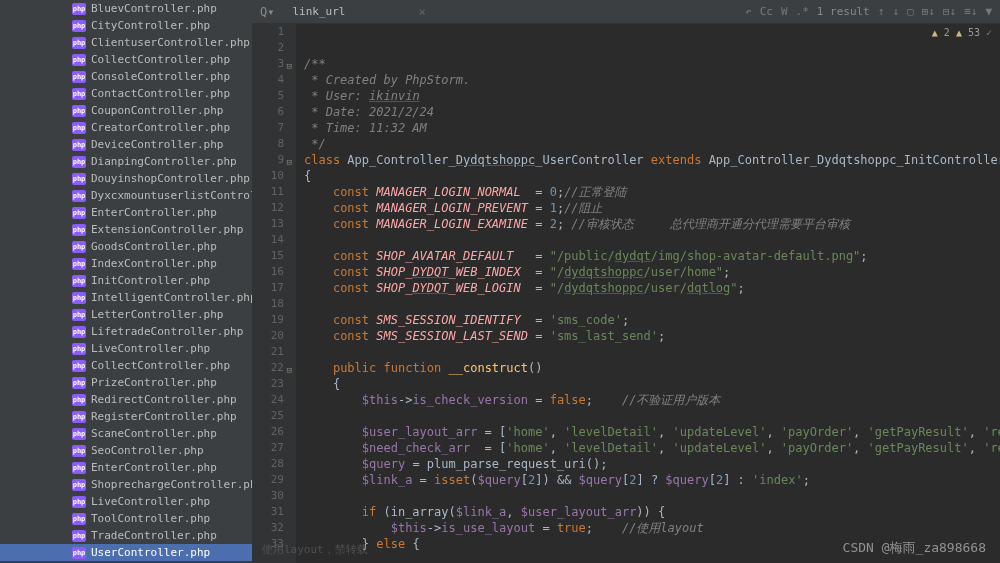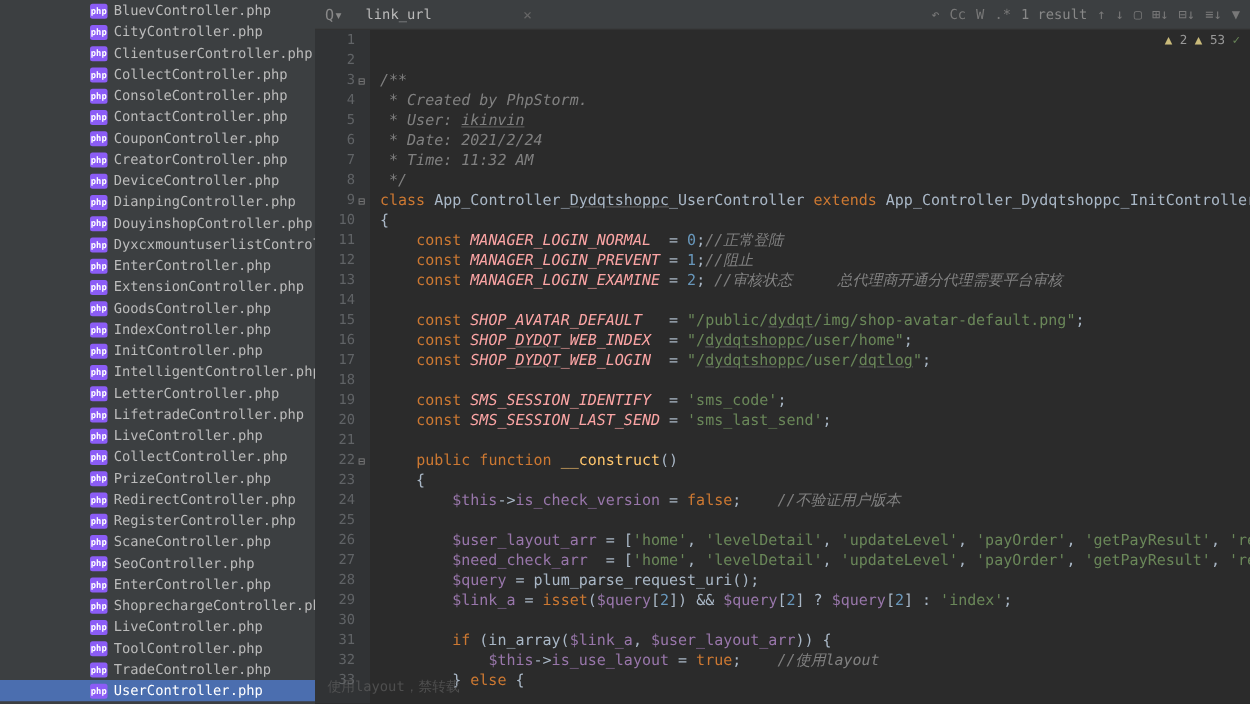--- a/index.html
+++ b/index.html
@@ -302,16 +302,17 @@
           <div class="gutter-line">33</div>
         </div>
       <div class="code" id="code"><div class="code-line"><span class="tag"></span></div><div class="code-line"></div><div class="code-line"><span class="comment">/**</span></div><div class="code-line"><span class="comment"> * Created by PhpStorm.</span></div><div class="code-line"><span class="comment"> * User: <span class="underline">ikinvin</span></span></div><div class="code-line"><span class="comment"> * Date: 2021/2/24</span></div><div class="code-line"><span class="comment"> * Time: 11:32 AM</span></div><div class="code-line"><span class="comment"> */</span></div><div class="code-line"><span class="kw">class</span> <span class="cls">App_Controller_<span class="underline">Dydqtshoppc</span>_UserController</span> <span class="kw">extends</span> <span class="cls">App_Controller_Dydqtshoppc_InitController</span></div><div class="code-line">{</div><div class="code-line">    <span class="kw">const</span> <span class="const-name">MANAGER_LOGIN_NORMAL</span>  = <span class="num">0</span>;<span class="comment">//正常登陆</span></div><div class="code-line">    <span class="kw">const</span> <span class="const-name">MANAGER_LOGIN_PREVENT</span> = <span class="num">1</span>;<span class="comment">//阻止</span></div><div class="code-line">    <span class="kw">const</span> <span class="const-name">MANAGER_LOGIN_EXAMINE</span> = <span class="num">2</span>; <span class="comment">//审核状态     总代理商开通分代理需要平台审核</span></div><div class="code-line"></div><div class="code-line">    <span class="kw">const</span> <span class="const-name">SHOP_AVATAR_DEFAULT</span>   = <span class="str">"/public/<span class="underline">dydqt</span>/img/shop-avatar-default.png"</span>;</div><div class="code-line">    <span class="kw">const</span> <span class="const-name">SHOP_<span class="underline">DYDQT</span>_WEB_INDEX</span>  = <span class="str">"/<span class="underline">dydqtshoppc</span>/user/home"</span>;</div><div class="code-line">    <span class="kw">const</span> <span class="const-name">SHOP_<span class="underline">DYDQT</span>_WEB_LOGIN</span>  = <span class="str">"/<span class="underline">dydqtshoppc</span>/user/<span class="underline">dqtlog</span>"</span>;</div><div class="code-line"></div><div class="code-line">    <span class="kw">const</span> <span class="const-name">SMS_SESSION_IDENTIFY</span>  = <span class="str">'sms_code'</span>;</div><div class="code-line">    <span class="kw">const</span> <span class="const-name">SMS_SESSION_LAST_SEND</span> = <span class="str">'sms_last_send'</span>;</div><div class="code-line"></div><div class="code-line">    <span class="kw">public function</span> <span class="fn">__construct</span>()</div><div class="code-line">    {</div><div class="code-line">        <span class="var">$this</span>-&gt;<span class="var">is_check_version</span> = <span class="kw">false</span>;    <span class="comment">//不验证用户版本</span></div><div class="code-line"></div><div class="code-line">        <span class="var">$user_layout_arr</span> = [<span class="str">'home'</span>, <span class="str">'levelDetail'</span>, <span class="str">'updateLevel'</span>, <span class="str">'payOrder'</span>, <span class="str">'getPayResult'</span>, <span class="str">'recharge'</span>, , </div><div class="code-line">        <span class="var">$need_check_arr</span>  = [<span class="str">'home'</span>, <span class="str">'levelDetail'</span>, <span class="str">'updateLevel'</span>, <span class="str">'payOrder'</span>, <span class="str">'getPayResult'</span>, <span class="str">'recharge'</span>, , </div><div class="code-line">        <span class="var">$query</span> = plum_parse_request_uri();</div><div class="code-line">        <span class="var">$link_a</span> = <span class="kw">isset</span>(<span class="var">$query</span>[<span class="num">2</span>]) &amp;&amp; <span class="var">$query</span>[<span class="num">2</span>] ? <span class="var">$query</span>[<span class="num">2</span>] : <span class="str">'index'</span>;</div><div class="code-line"></div><div class="code-line">        <span class="kw">if</span> (in_array(<span class="var">$link_a</span>, <span class="var">$user_layout_arr</span>)) {</div><div class="code-line">            <span class="var">$this</span>-&gt;<span class="var">is_use_layout</span> = <span class="kw">true</span>;    <span class="comment">//使用layout</span></div><div class="code-line">        } <span class="kw">else</span> {</div></div>
       <div class="warnings">
         <span class="warn-tri">▲</span>
           <span>2</span>
         <span class="warn-tri">▲</span>
           <span>53</span>
         <span style="color:#6a8759">✓</span>
       </div>
+      <div class="watermark">CSDN @梅雨_za898668</div>
       <div class="watermark-left">使用layout，禁转载</div>
     </div>
   </div>
 </div>
 
 </body></html>

